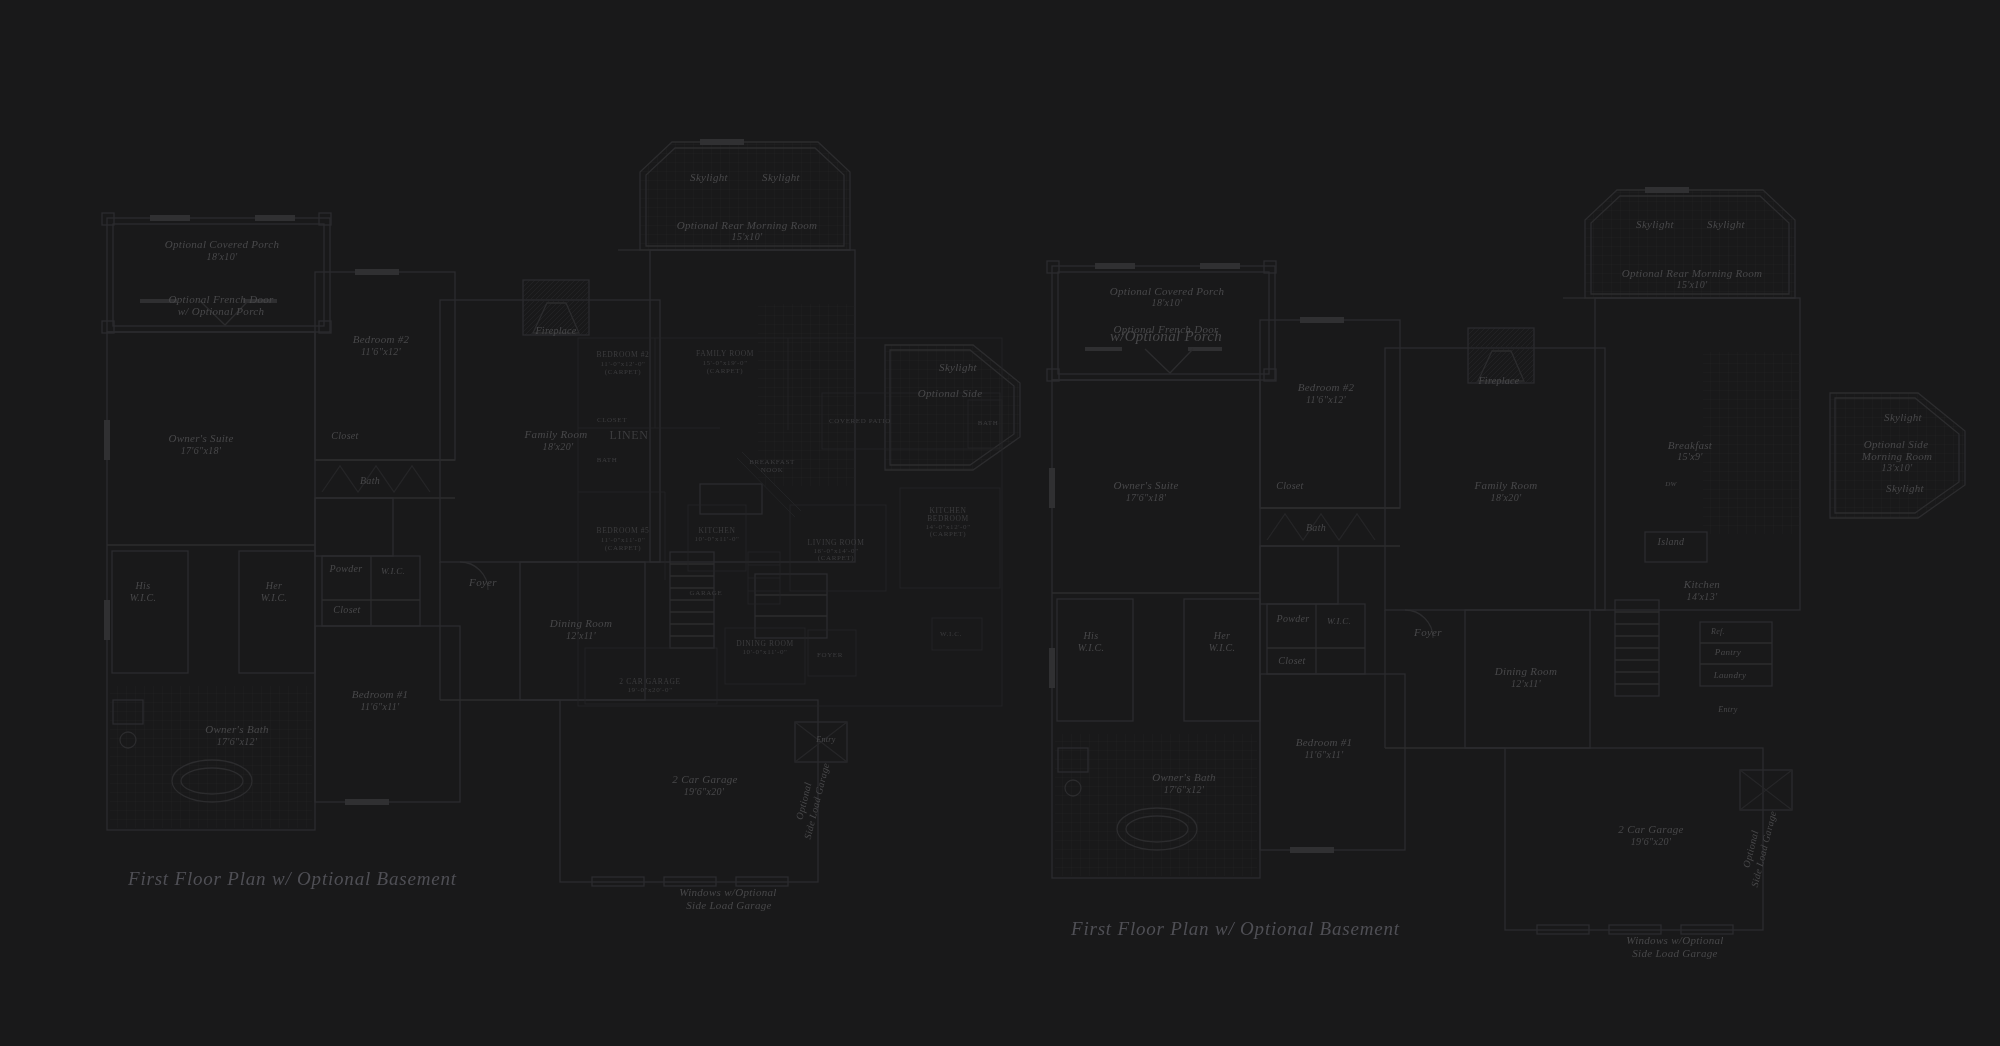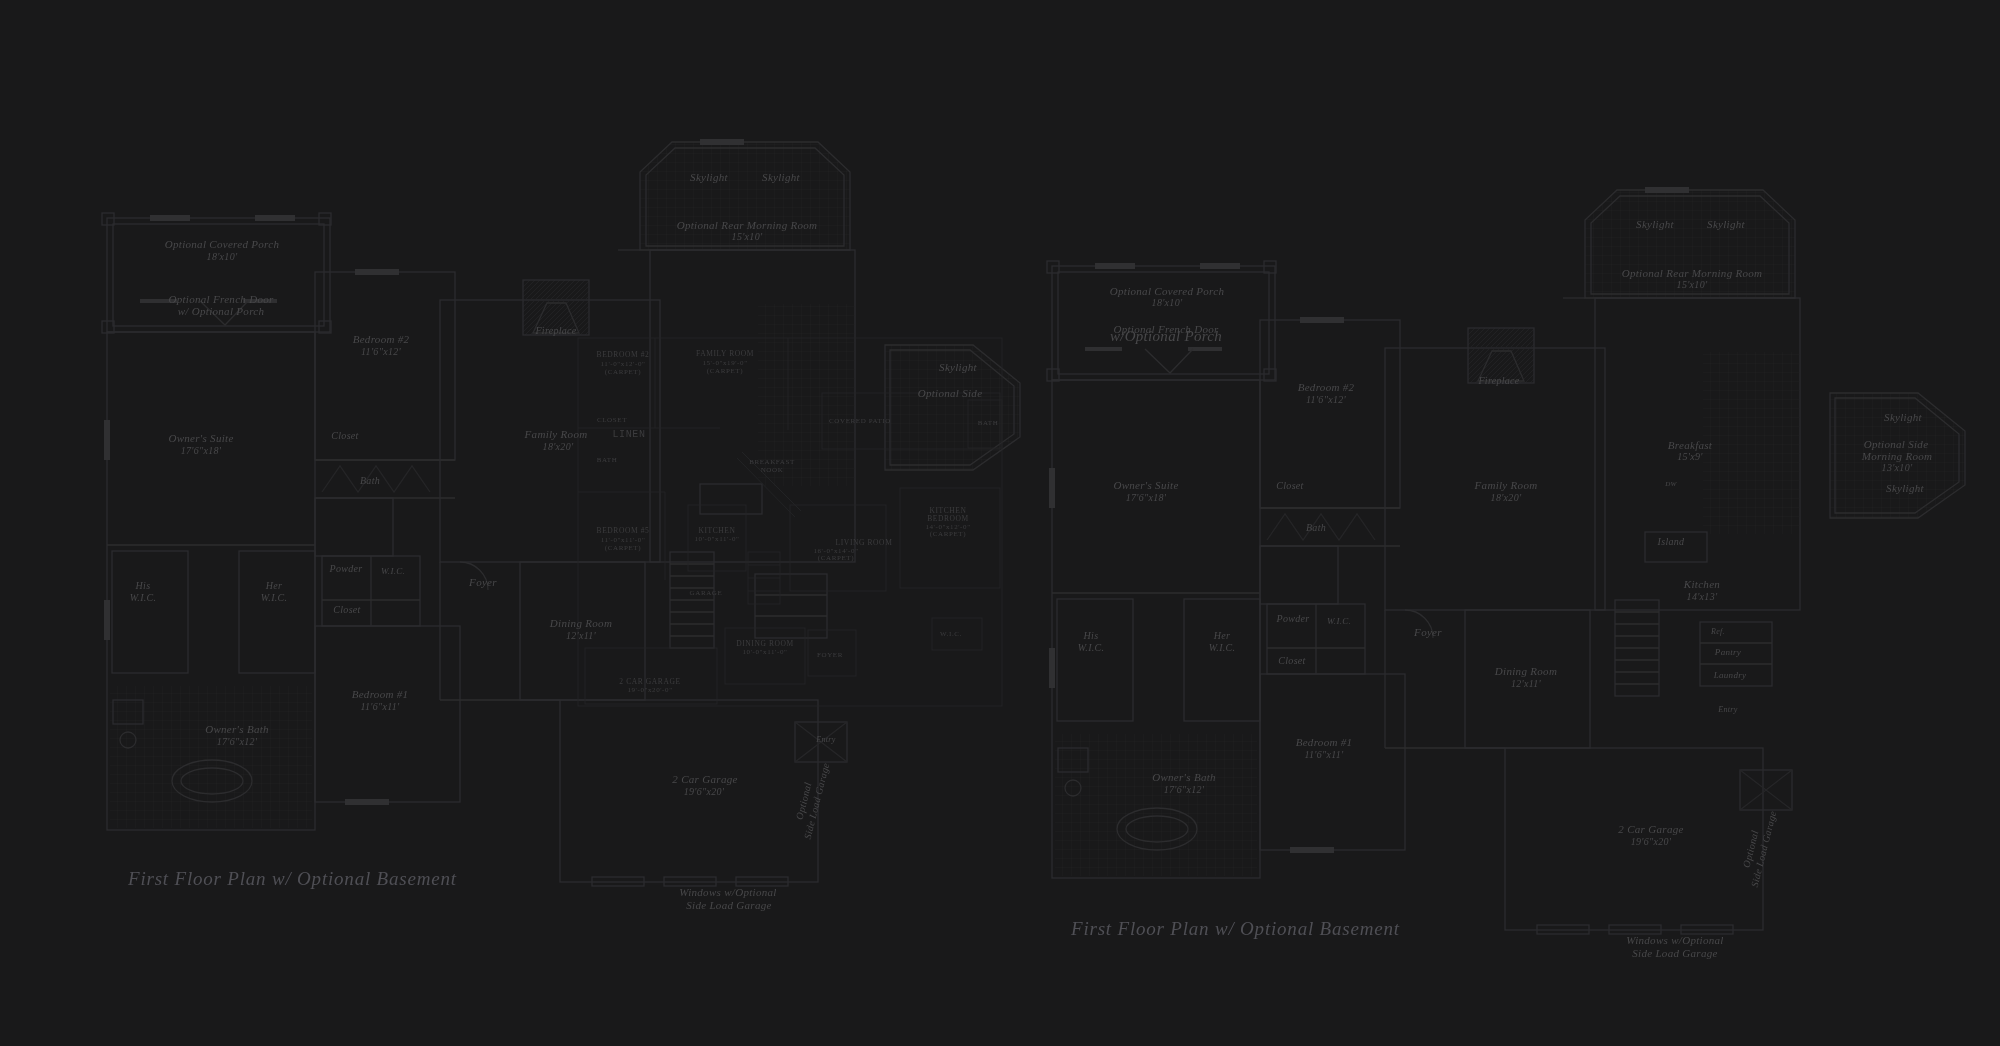--- a/index.html
+++ b/index.html
@@ -190,32 +190,32 @@
       <span class="plan-label" style="left: 950px; top: 393px; font-size: 11px; color: rgb(72, 72, 74);">Optional Side</span>
     </div>
   <div class="layer inset">
       <span class="plan-label" style="left: 623px; top: 355px; font-size: 7.5px; color: rgb(60, 60, 62);">BEDROOM #2</span>
       <span class="plan-label" style="left: 623px; top: 364px; font-size: 7px; color: rgb(60, 60, 62);">11'-0"x12'-0"</span>
       <span class="plan-label" style="left: 623px; top: 372px; font-size: 7px; color: rgb(60, 60, 62);">(CARPET)</span>
       <span class="plan-label" style="left: 725px; top: 354px; font-size: 7.5px; color: rgb(60, 60, 62);">FAMILY ROOM</span>
       <span class="plan-label" style="left: 725px; top: 363px; font-size: 7px; color: rgb(60, 60, 62);">15'-0"x19'-0"</span>
       <span class="plan-label" style="left: 725px; top: 371px; font-size: 7px; color: rgb(60, 60, 62);">(CARPET)</span>
       <span class="plan-label" style="left: 612px; top: 420px; font-size: 7px; color: rgb(60, 60, 62);">CLOSET</span>
-      <span class="plan-label" style="left: 629px; top: 435px; font-size: 10px; color: rgb(60, 60, 62); font-family: Liberation Mono, monospace;">LINEN</span>
+      <span class="plan-label" style="left: 629px; top: 435px; font-size: 12px; color: rgb(60, 60, 62);">LINEN</span>
       <span class="plan-label" style="left: 607px; top: 460px; font-size: 7px; color: rgb(60, 60, 62);">BATH</span>
       <span class="plan-label" style="left: 772px; top: 462px; font-size: 7px; color: rgb(60, 60, 62);">BREAKFAST</span>
       <span class="plan-label" style="left: 772px; top: 470px; font-size: 7px; color: rgb(60, 60, 62);">NOOK</span>
       <span class="plan-label" style="left: 860px; top: 421px; font-size: 7px; color: rgb(60, 60, 62);">COVERED PATIO</span>
       <span class="plan-label" style="left: 988px; top: 423px; font-size: 7px; color: rgb(60, 60, 62);">BATH</span>
       <span class="plan-label" style="left: 623px; top: 531px; font-size: 7.5px; color: rgb(60, 60, 62);">BEDROOM #5</span>
       <span class="plan-label" style="left: 623px; top: 540px; font-size: 7px; color: rgb(60, 60, 62);">11'-0"x11'-0"</span>
       <span class="plan-label" style="left: 623px; top: 548px; font-size: 7px; color: rgb(60, 60, 62);">(CARPET)</span>
       <span class="plan-label" style="left: 717px; top: 531px; font-size: 7.5px; color: rgb(60, 60, 62);">KITCHEN</span>
       <span class="plan-label" style="left: 717px; top: 539px; font-size: 7px; color: rgb(60, 60, 62);">10'-0"x11'-0"</span>
-      <span class="plan-label" style="left: 864px; top: 543px; font-size: 7.5px; color: rgb(60, 60, 62);">LIVING ROOM</span>
+      <span class="plan-label" style="left: 836px; top: 543px; font-size: 7.5px; color: rgb(60, 60, 62);">LIVING ROOM</span>
       <span class="plan-label" style="left: 836px; top: 551px; font-size: 7px; color: rgb(60, 60, 62);">16'-0"x14'-0"</span>
       <span class="plan-label" style="left: 836px; top: 558px; font-size: 7px; color: rgb(60, 60, 62);">(CARPET)</span>
       <span class="plan-label" style="left: 948px; top: 511px; font-size: 7.5px; color: rgb(60, 60, 62);">KITCHEN</span>
       <span class="plan-label" style="left: 948px; top: 519px; font-size: 7.5px; color: rgb(60, 60, 62);">BEDROOM</span>
       <span class="plan-label" style="left: 948px; top: 527px; font-size: 7px; color: rgb(60, 60, 62);">14'-0"x12'-0"</span>
       <span class="plan-label" style="left: 948px; top: 534px; font-size: 7px; color: rgb(60, 60, 62);">(CARPET)</span>
       <span class="plan-label" style="left: 706px; top: 593px; font-size: 7px; color: rgb(60, 60, 62);">GARAGE</span>
       <span class="plan-label" style="left: 951px; top: 634px; font-size: 7px; color: rgb(60, 60, 62);">W.I.C.</span>
       <span class="plan-label" style="left: 765px; top: 644px; font-size: 7.5px; color: rgb(60, 60, 62);">DINING ROOM</span>
       <span class="plan-label" style="left: 765px; top: 652px; font-size: 7px; color: rgb(60, 60, 62);">10'-0"x11'-0"</span>

